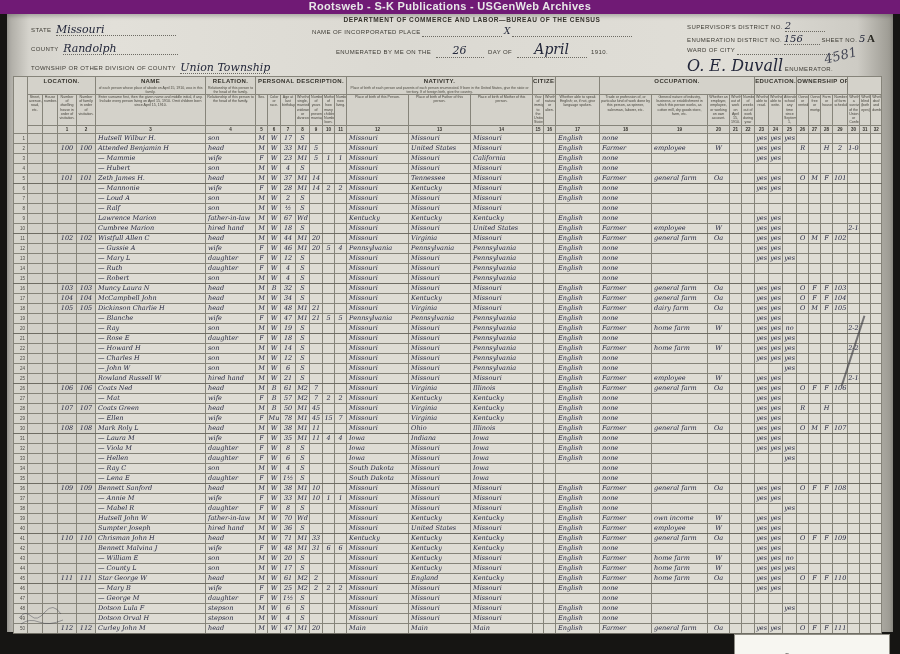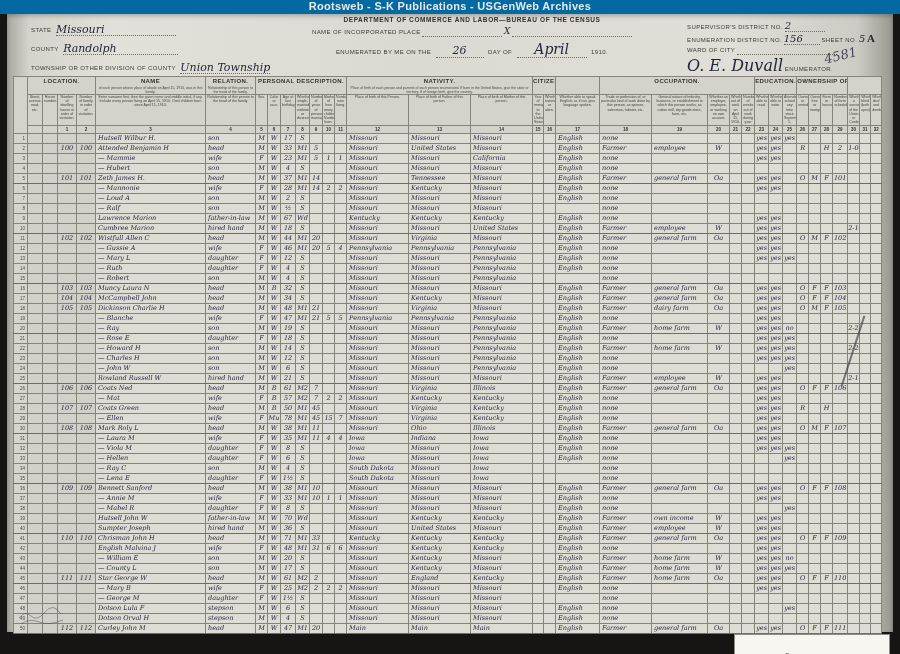--- a/index.html
+++ b/index.html
@@ -1,17 +1,17 @@
 <!DOCTYPE html>
 <html><head>
 <meta charset="utf-8">
 <style>
   html,body{margin:0;padding:0}
   body{width:900px;height:654px;position:relative;background:#161513;overflow:hidden;font-family:"Liberation Sans",sans-serif}
-  .banner{position:absolute;top:0;left:0;width:900px;height:14px;background:#0369a1;color:#e8e8e8;
+  .banner{position:absolute;top:0;left:0;width:900px;height:14px;background:#701a75;color:#e8e8e8;
     font:600 11px/13px "Liberation Sans",sans-serif;text-align:center;letter-spacing:.3px}
   .paper{position:absolute;top:14px;left:7px;width:886px;height:618px;
     background:linear-gradient(90deg,#a9a7a0 0,#d5d3cc 2.5%,#e2e0d9 12%,#dbd9d2 45%,#e0ded7 82%,#cdcbc4 96%,#99978f 100%);
     box-shadow:inset 0 2px 4px rgba(0,0,0,.25)}
   
   .hdr{position:absolute;top:2px;left:0;width:100%;height:60px}
   .lbl{font:400 6px/9px "Liberation Sans",sans-serif;color:#3c3a33;text-transform:uppercase;letter-spacing:.4px}
   .dots{border-bottom:1px dotted #6d6b63;display:inline-block;vertical-align:bottom}
   .hw{font-family:"DejaVu Serif",serif;font-style:italic;color:#23273a}
   .hdr-left{position:absolute;left:24px;top:2px;width:250px}
@@ -1841,21 +1841,21 @@
             <td class=""></td>
             <td class=""></td>
             <td class=""></td>
           </tr>
           <tr>
             <td class="ln">42</td>
             <td class="tint"></td>
             <td class="tint"></td>
             <td class="tint"></td>
             <td class="tint"></td>
-            <td class="la">English Malvina J</td>
+            <td class="la">Bennett Malvina J</td>
             <td class="la">wife</td>
             <td class="">F</td>
             <td class="">W</td>
             <td class="">48</td>
             <td class="">M1</td>
             <td class="">31</td>
             <td class="">6</td>
             <td class="">6</td>
             <td class="la">Missouri</td>
             <td class="la">Kentucky</td>

